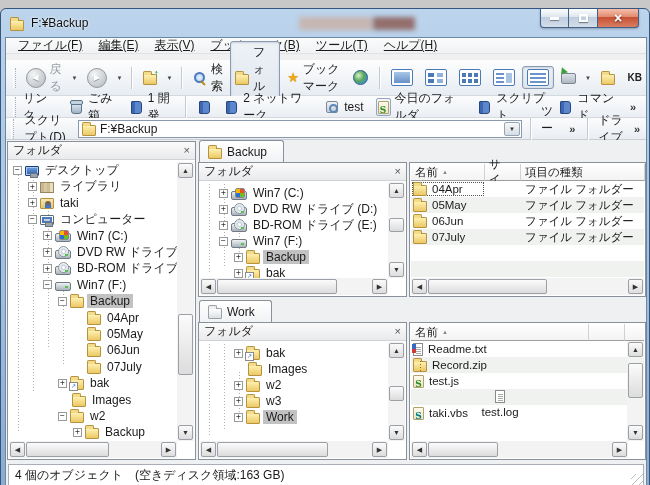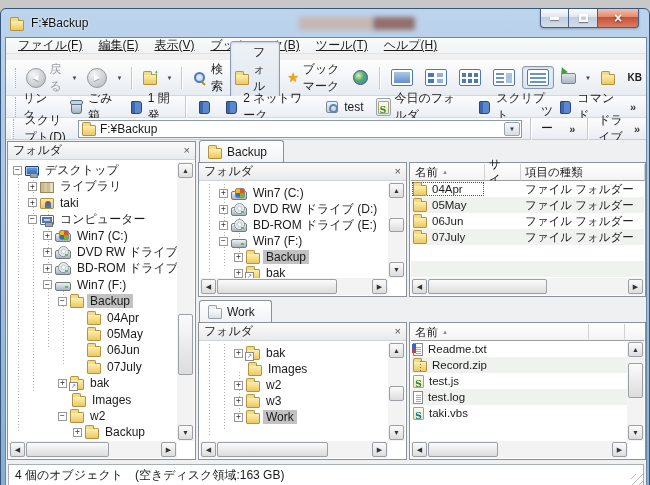--- a/index.html
+++ b/index.html
@@ -623,21 +623,21 @@
               <span class="ccell" style="width: 36px;"></span>
             </div>
             <div class="lrow">
               <span class="cname" style="width: 178px;">
                 <span class="ic ic-script"></span>
                 <span class="nm">test.js</span>
               </span>
               <span class="ccell" style="width: 36px;"></span>
             </div>
             <div class="lrow">
-              <span class="cname" style="width: 178px;">
+              <span class="cname" style="width: 178px; flex-direction: column;">
                 <span class="ic ic-doc"></span>
                 <span class="nm">test.log</span>
               </span>
               <span class="ccell" style="width: 36px;"></span>
             </div>
             <div class="lrow">
               <span class="cname" style="width: 178px;">
                 <span class="ic ic-script ic-vbs"></span>
                 <span class="nm">taki.vbs</span>
               </span>

